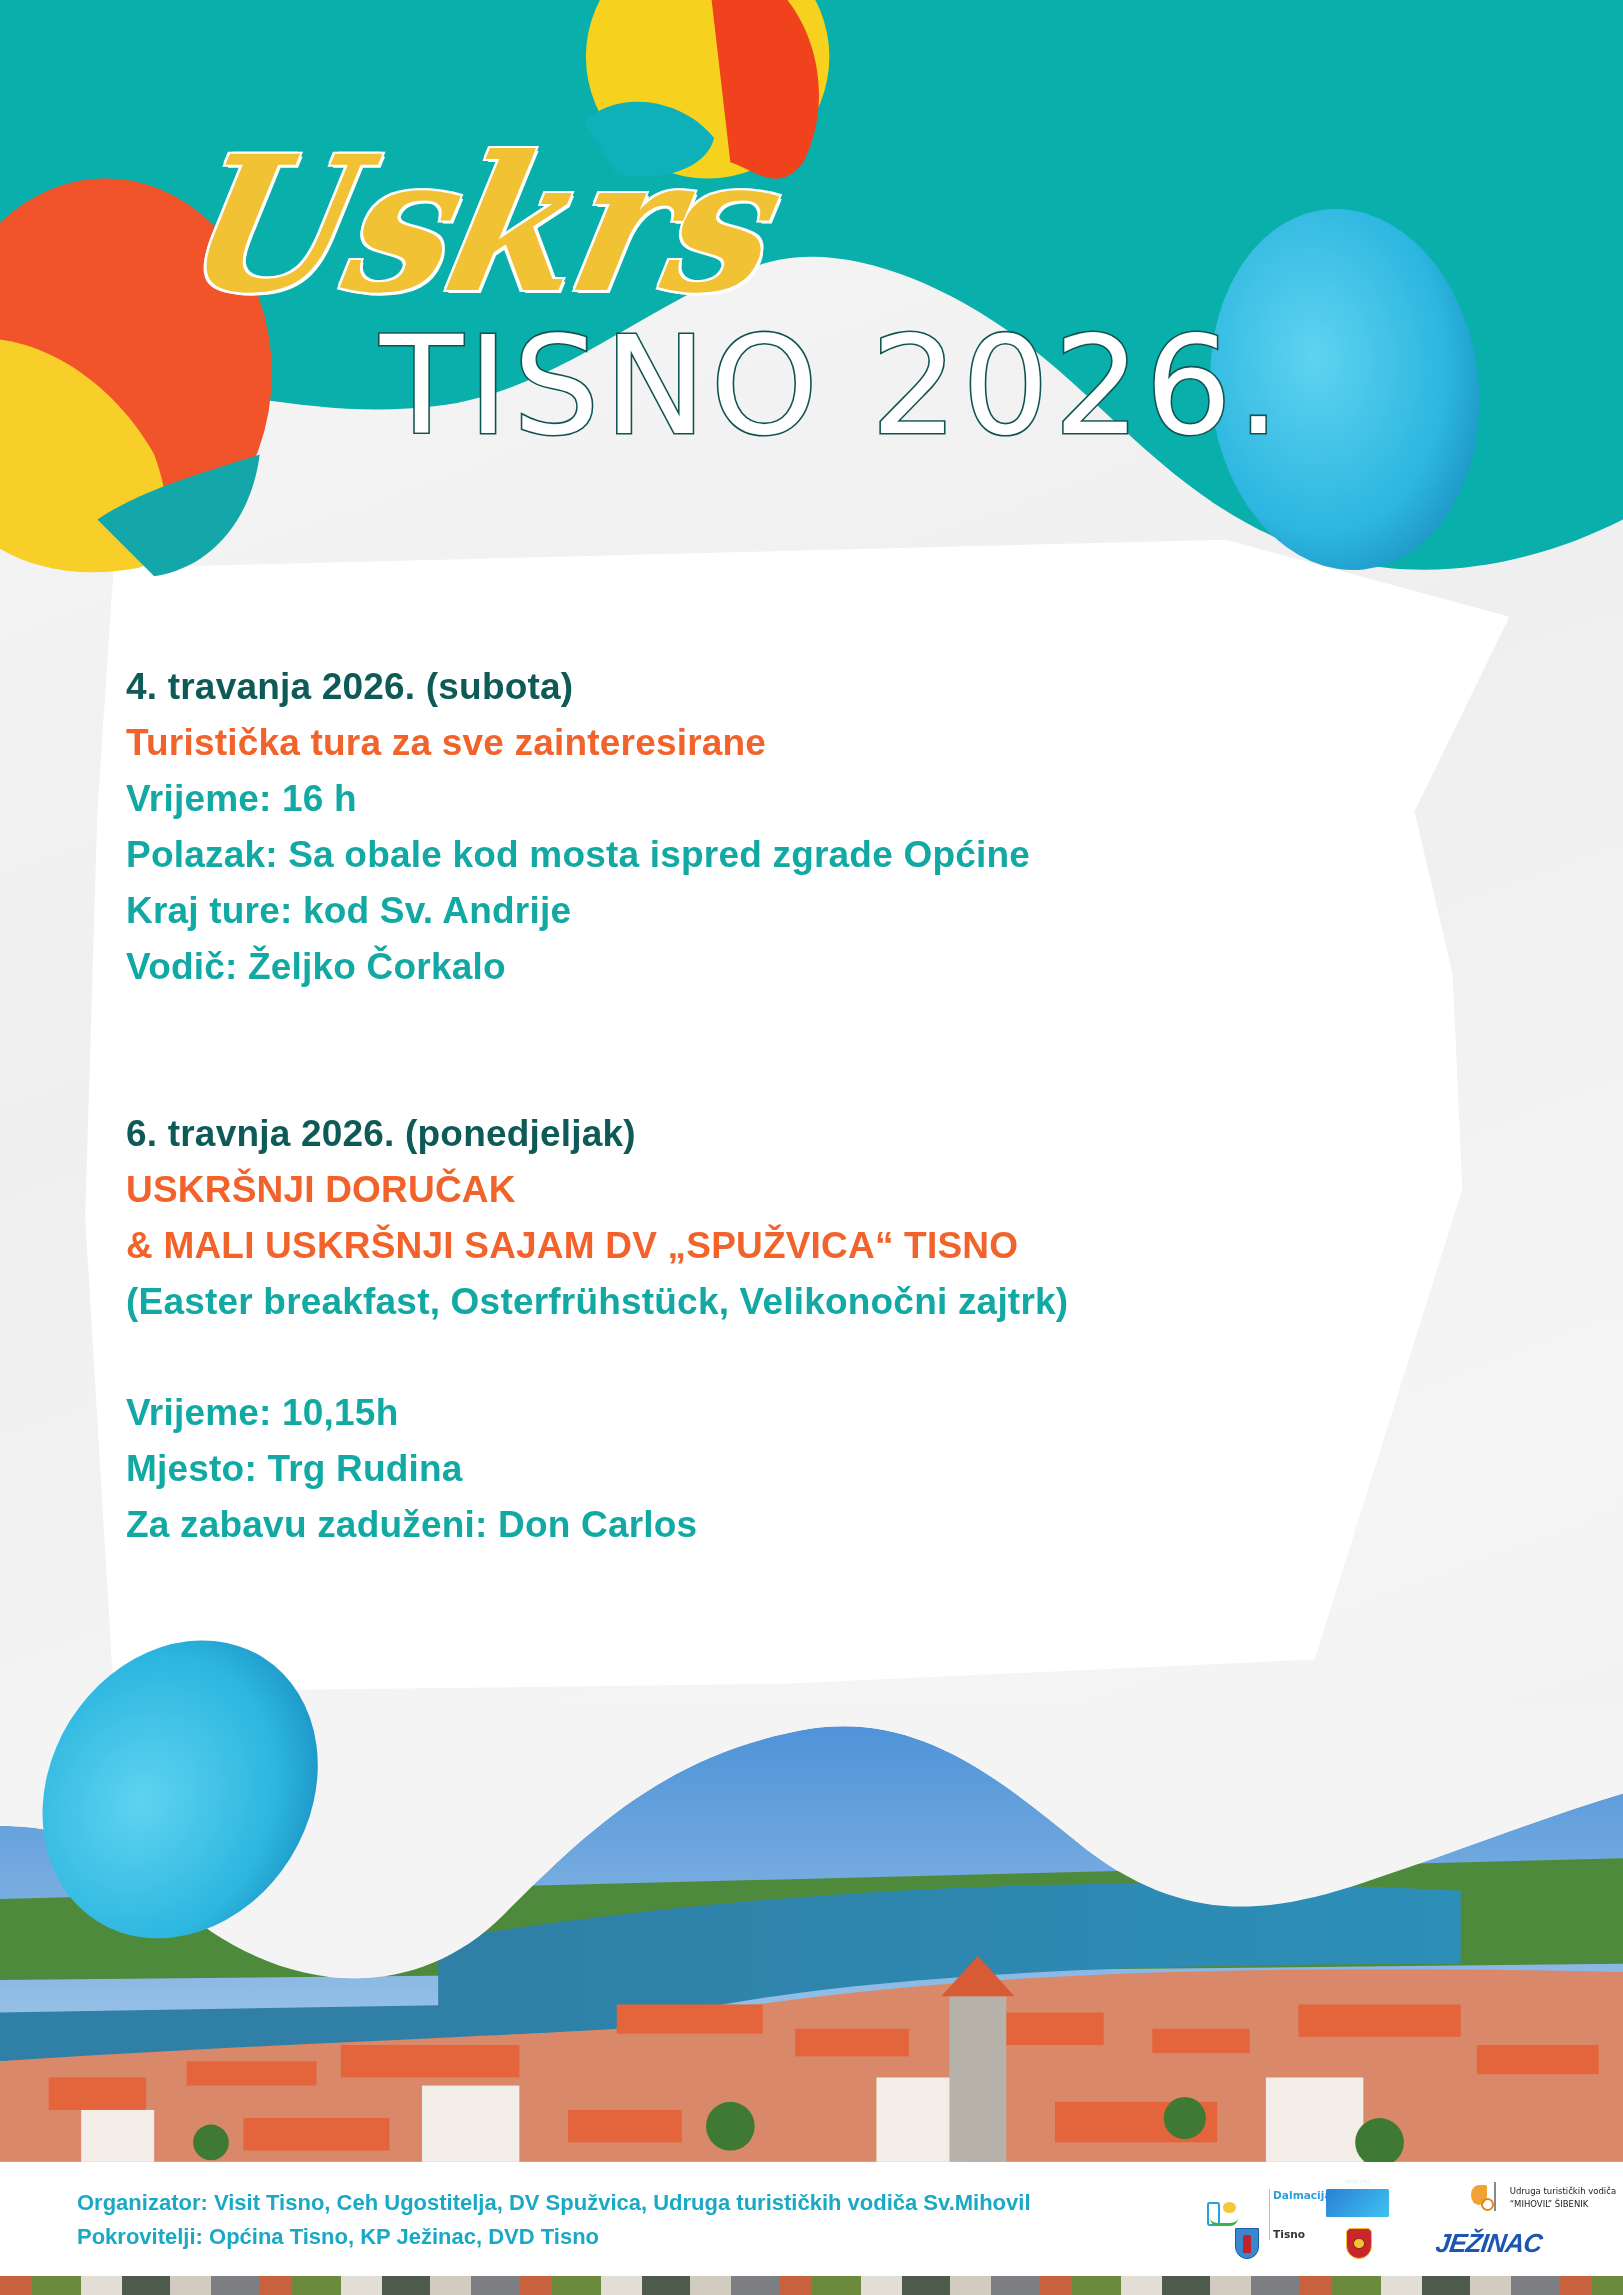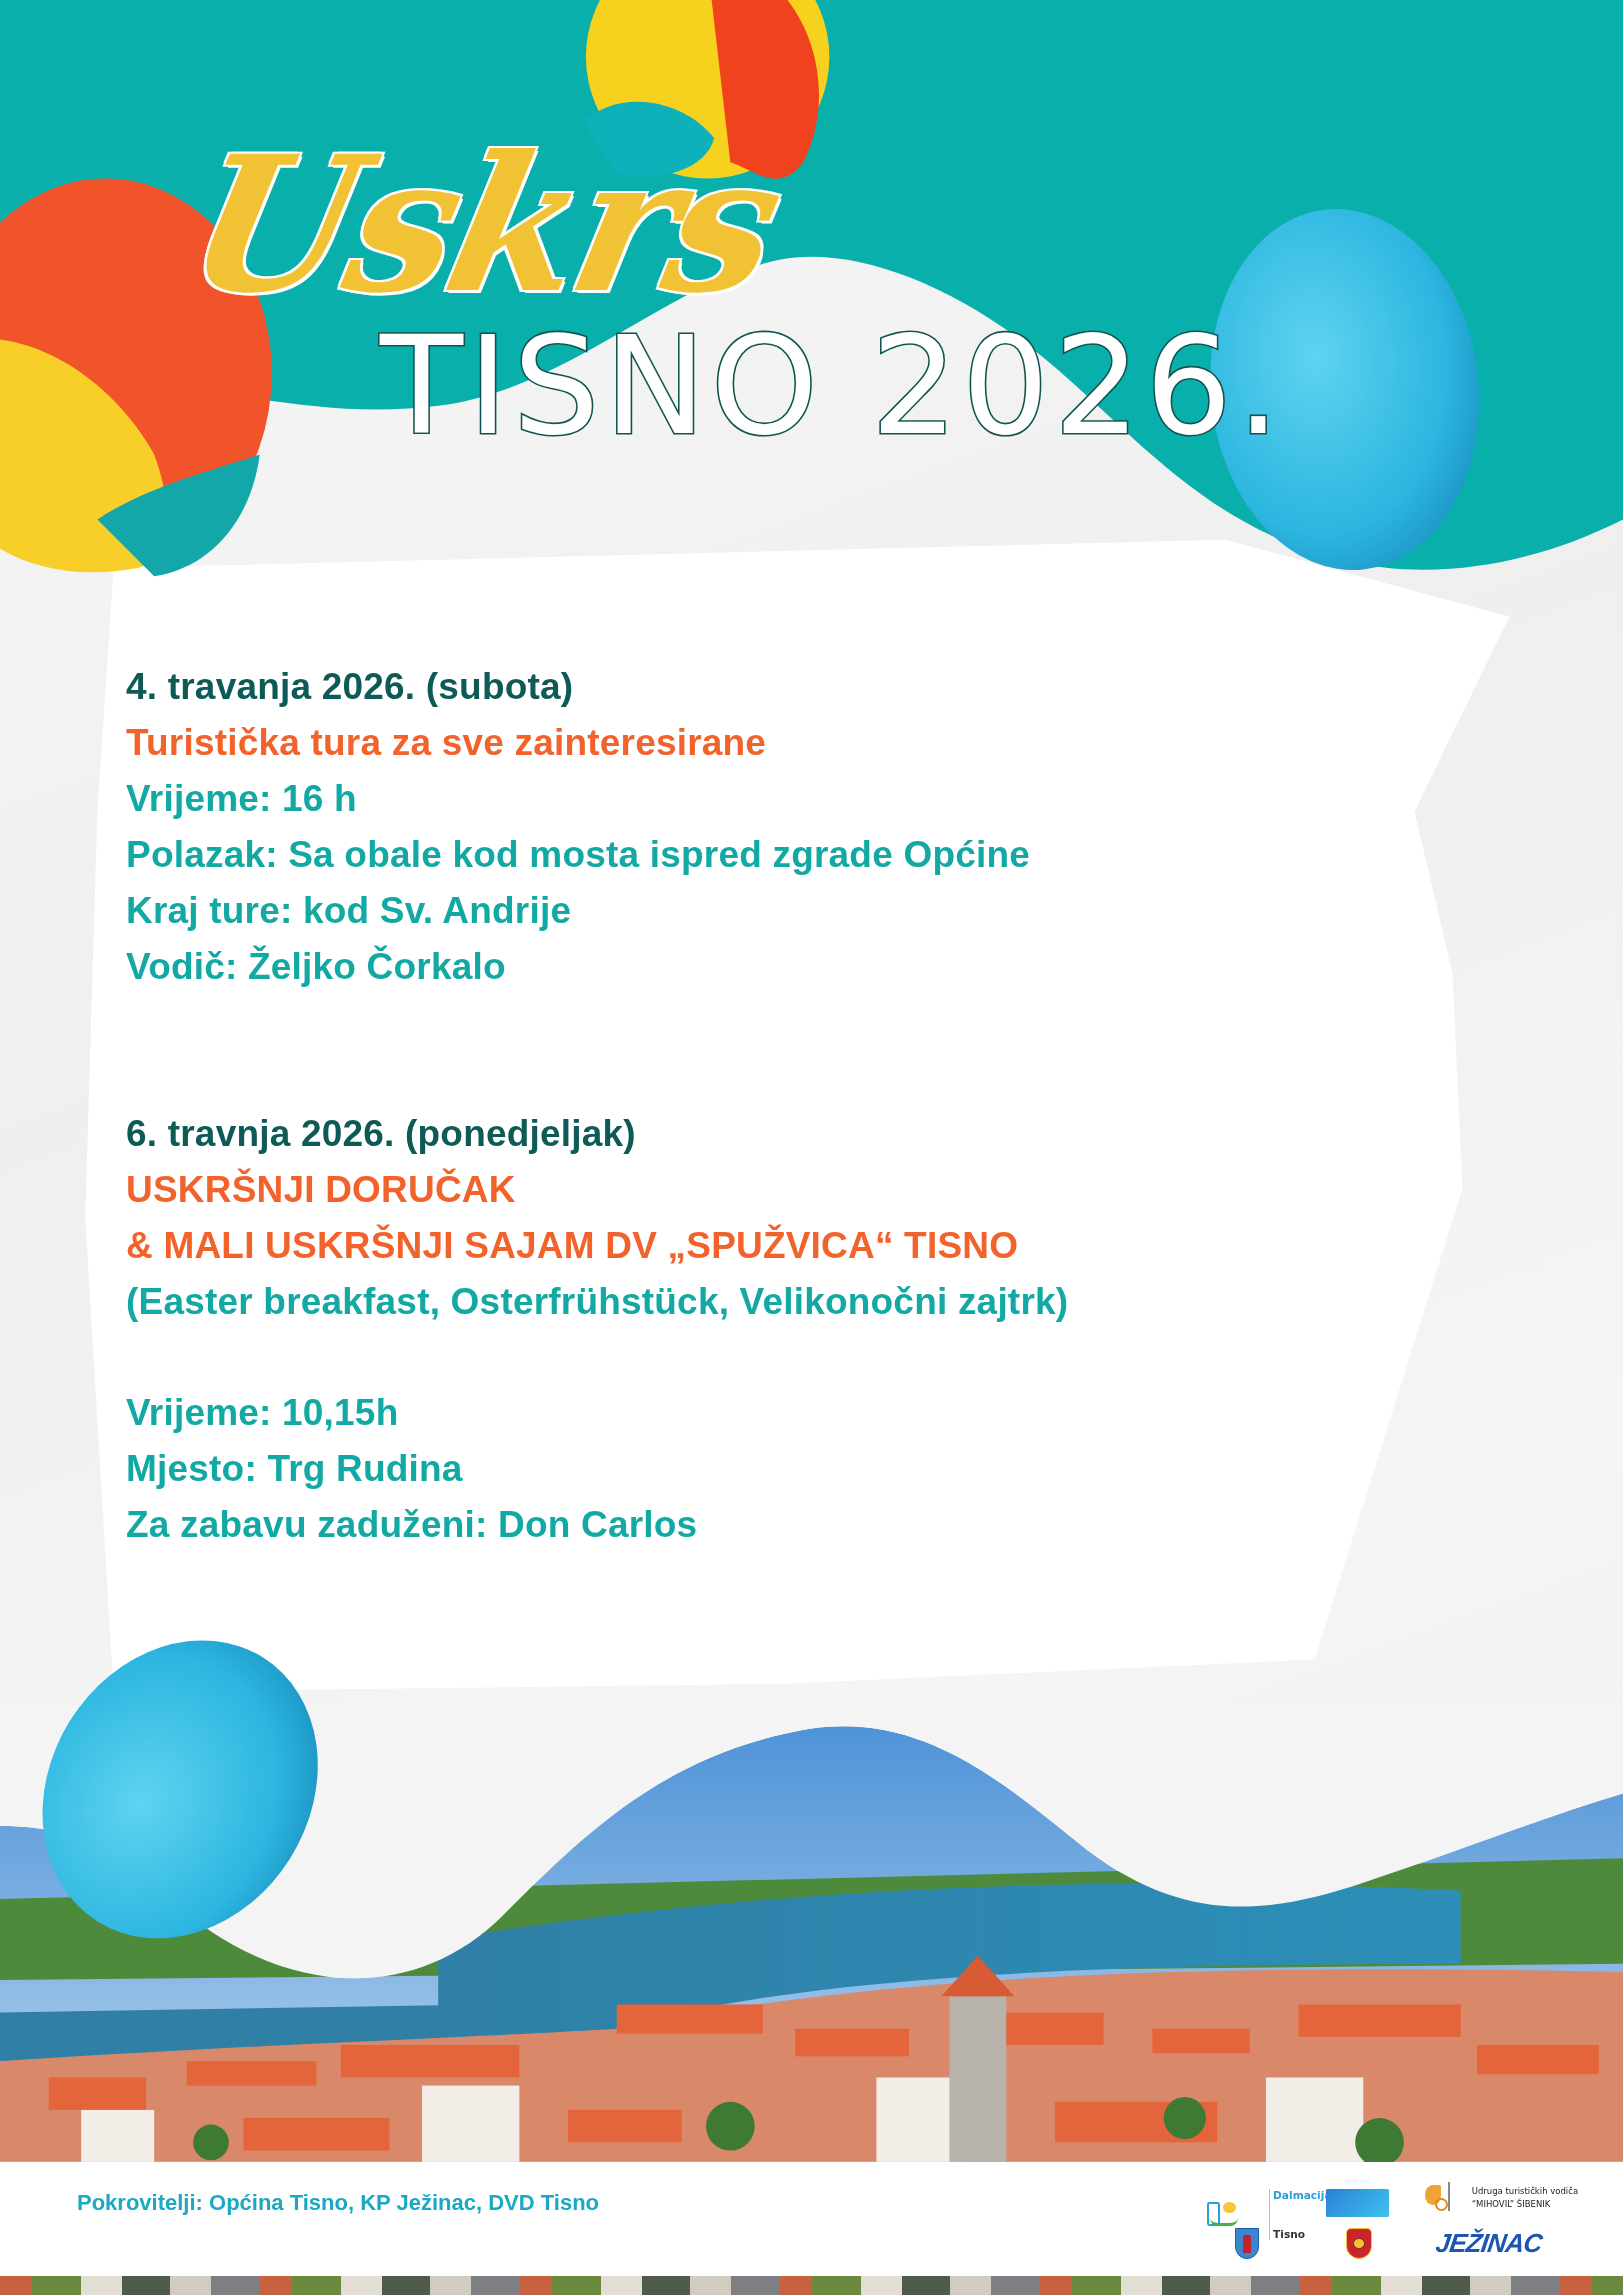--- a/index.html
+++ b/index.html
@@ -49,21 +49,21 @@
   .logo-dalmacija .mark .b { position: absolute; left: 16px; top: 1.6px; width: 13px; height: 11.4px; background: #f3c63c; border-radius: 50%; }
   .logo-dalmacija .mark .c { position: absolute; left: 3.2px; top: 18px; width: 28px; height: 8px; border-bottom: 3.2px solid #3db24a; border-radius: 0 0 8px 8px; }
   .logo-dalmacija .txt { font-family: "DejaVu Sans", sans-serif; font-size: 10.6px; font-weight: bold; line-height: 12px; border-left: 0.8px solid #bbb; padding-left: 3.2px; }
   .logo-dalmacija .txt .l1 { color: #2aa0d8; display: block; }
   .logo-dalmacija .txt .l2 { color: #333; display: block; margin-top: 27px; }
 
   .logo-spuzvica { left: 1326px; top: 2189px; width: 63px; height: 28px; background: linear-gradient(135deg, #2a7fd6, #3fc3ee); border-radius: 1.6px; justify-content: center; flex-direction: column; }
   .logo-spuzvica .s1 { font-size: 4.9px; color: #cfeaff; font-family: "DejaVu Sans", sans-serif; }
   .logo-spuzvica .s2 { font-size: 7.3px; color: #ffffff; font-weight: bold; font-family: "DejaVu Sans", sans-serif; letter-spacing: 0.4px; margin-top: 36px; }
 
-  .logo-mihovil { left: 1425px; top: 2182px; gap: 8px; }
+  .logo-mihovil { left: 1471px; top: 2182px; }
   .logo-mihovil .angel { width: 29px; height: 32px; position: relative; margin-right: 9.7px; }
   .logo-mihovil .angel .w { position: absolute; left: 0; top: 3.2px; width: 16px; height: 19.5px; background: #f0a233; border-radius: 50% 10% 50% 50%; }
   .logo-mihovil .angel .h { position: absolute; left: 9.7px; top: 16px; width: 13px; height: 13px; border: 2.4px solid #e08a1e; border-radius: 50%; }
   .logo-mihovil .angel .f { position: absolute; left: 23px; top: 0; width: 2.4px; height: 29px; background: #888; }
   .logo-mihovil .txt { font-family: "DejaVu Sans", sans-serif; font-size: 8.5px; color: #222; line-height: 13px; }
 
   .logo-tisno-crest { left: 1235px; top: 2228px; width: 24px; height: 31px; background: #3a86cf; border-radius: 0 0 12px 12px; border: 1.6px solid #1d5ea5; justify-content: center; }
   .logo-tisno-crest .cape { width: 8px; height: 18px; background: #c0242a; border-radius: 1.6px 1.6px 0 0; }
 
   .logo-dvd { left: 1346px; top: 2228px; width: 26px; height: 31px; background: #c8262a; border: 1.6px solid #f1c232; border-radius: 4.9px 4.9px 13px 13px; justify-content: center; }
@@ -178,20 +178,21 @@
     <div class="line c-teal">(Easter breakfast, Osterfrühstück, Velikonočni zajtrk)</div>
     <div class="gap-md"></div>
     <div class="line c-teal">Vrijeme: 10,15h</div>
     <div class="line c-teal">Mjesto: Trg Rudina</div>
     <div class="line c-teal">Za zabavu zaduženi: Don Carlos</div>
   </div>
 </div>
 
 <div class="footer">
   <div class="footer-text">
+    <div class="footer-line">Organizator: Visit Tisno, Ceh Ugostitelja, DV Spužvica, Udruga turističkih vodiča Sv.Mihovil</div>
     <div class="footer-line">Pokrovitelji: Općina Tisno, KP Ježinac, DVD Tisno</div>
   </div>
 </div>
 
 <div class="logo logo-dalmacija">
   <div class="mark">
       <span class="a"></span>
       <span class="b"></span>
       <span class="c"></span>
     </div>

